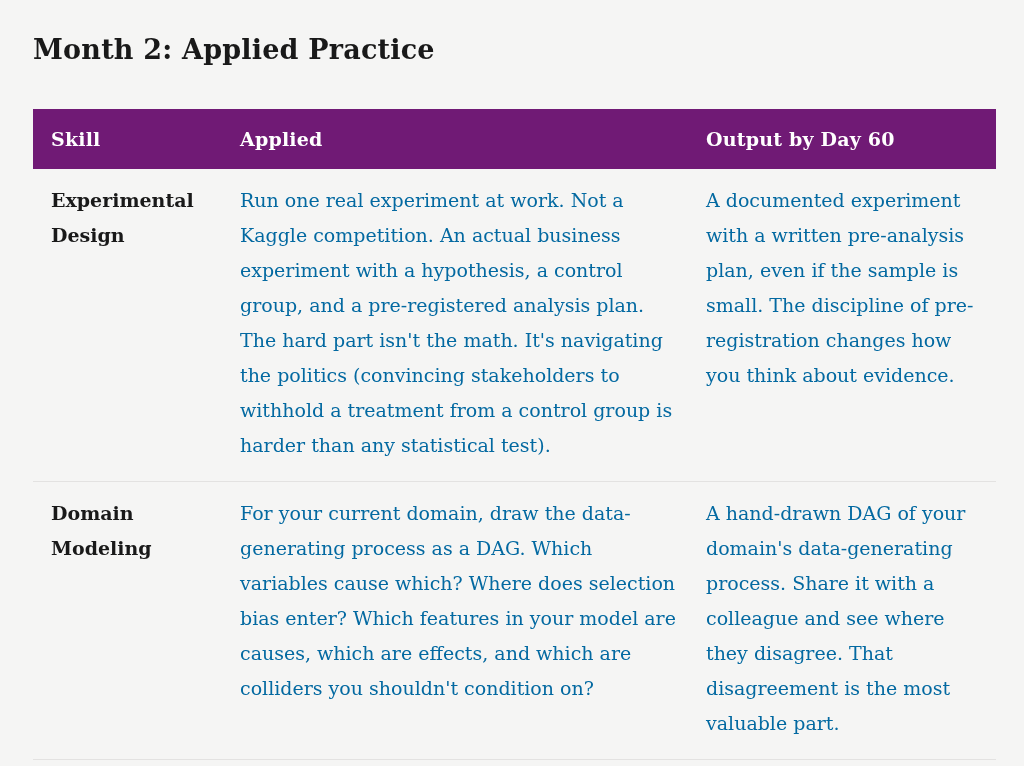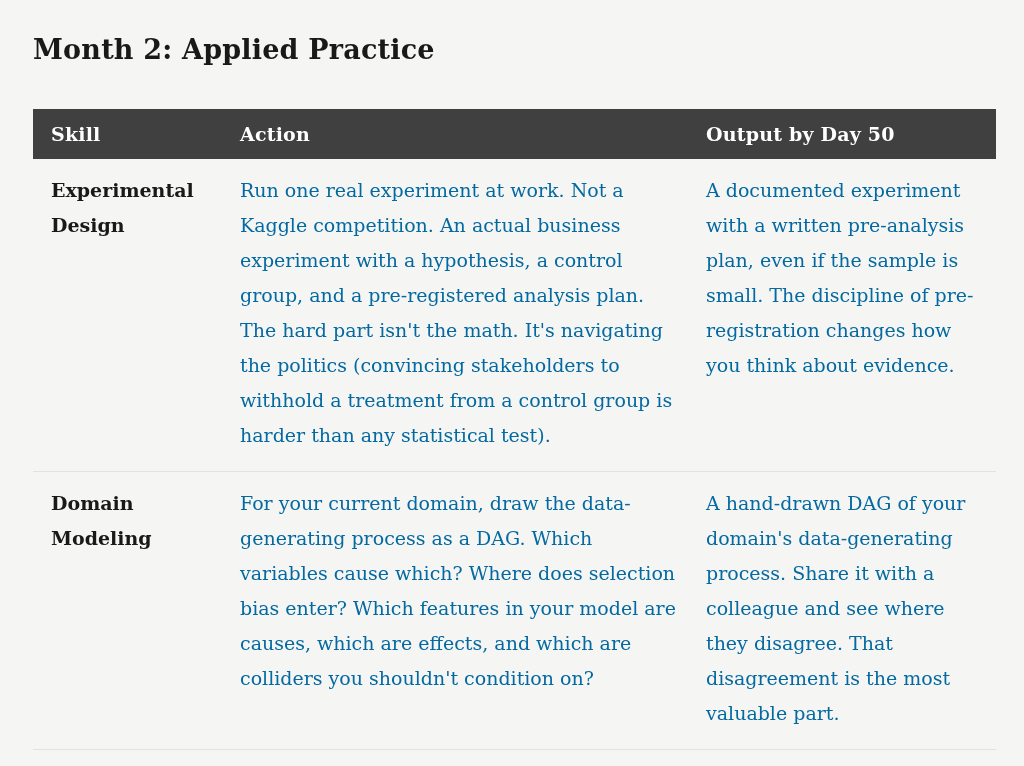--- a/index.html
+++ b/index.html
@@ -27,26 +27,26 @@
   table.skills-table {
     margin-top: 43px;
     width: 963px;
     border-collapse: collapse;
     table-layout: fixed;
   }
   col.col-skill  { width: 207px; }
   col.col-action { width: 466px; }
   col.col-output { width: 290px; }
   thead th {
-    background: #404040;
+    background: #701a75;
     color: #ffffff;
     font-size: 19px;
     font-weight: 700;
     text-align: left;
-    height: 50px;
+    height: 60px;
     vertical-align: middle;
     padding: 0;
     letter-spacing: 0.2px;
   }
   th.th-skill { padding-left: 18px; }
   th.th-action { padding-right: 20px; }
   th.th-output { padding-right: 10px; }
   tbody td {
     font-size: 19px;
     line-height: 35px;
@@ -79,22 +79,22 @@
 
   <table class="skills-table">
     <colgroup>
       <col class="col-skill">
       <col class="col-action">
       <col class="col-output">
     </colgroup>
     <thead>
       <tr>
         <th class="th-skill">Skill</th>
-        <th class="th-action">Action</th>
-        <th class="th-output">Output by Day 50</th>
+        <th class="th-action">Applied</th>
+        <th class="th-output">Output by Day 60</th>
       </tr>
     </thead>
     <tbody>
       <tr>
         <td class="cell-skill">Experimental Design</td>
         <td class="cell-action">Run one real experiment at work. Not a Kaggle competition. An actual business experiment with a hypothesis, a control group, and a pre-registered analysis plan. The hard part isn't the math. It's navigating the politics (convincing stakeholders to withhold a treatment from a control group is harder than any statistical test).</td>
         <td class="cell-output">A documented experiment with a written pre-analysis plan, even if the sample is small. The discipline of pre-registration changes how you think about evidence.</td>
       </tr>
       <tr>
         <td class="cell-skill">Domain Modeling</td>

